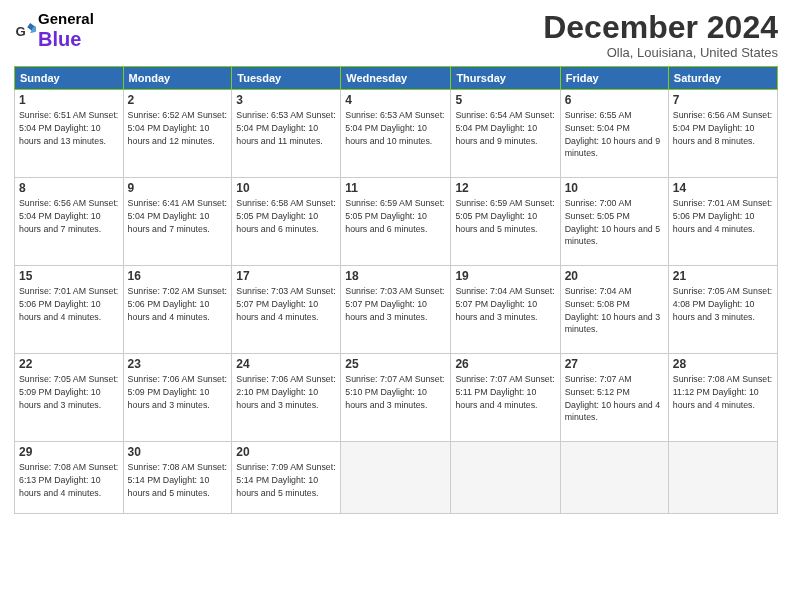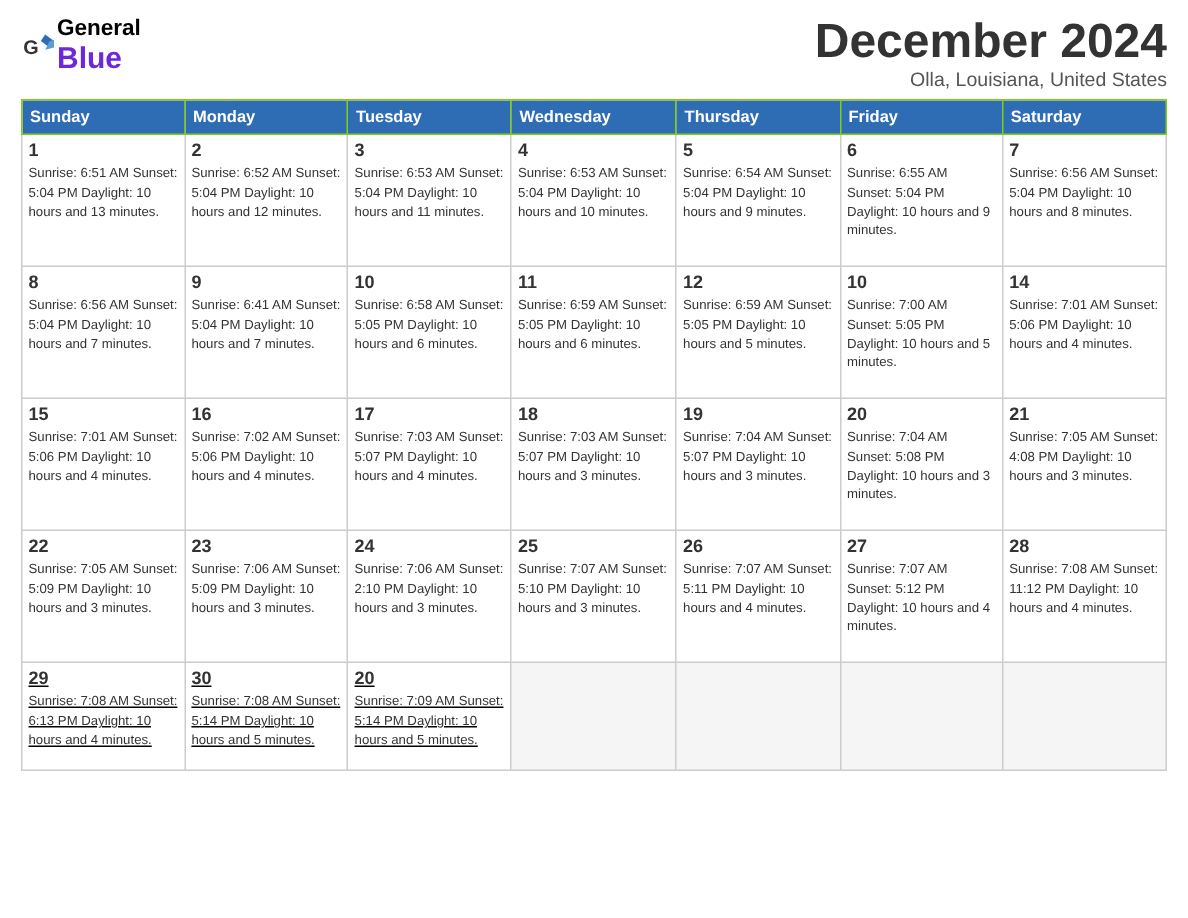--- a/index.html
+++ b/index.html
@@ -84,21 +84,20 @@
       display: block;
       margin-bottom: 2px;
     }
     .day-info {
       font-size: 8.8px;
       color: #333;
       line-height: 1.45;
     }
     .calendar tr:last-child td {
       height: 72px;
-      text-decoration: underline;
     }
   </style>
 </head>
 <body>
 
 <div class="container">
   <div class="header-area">
     <div class="logo">
       <svg class="logo-icon" viewBox="0 0 30 30" xmlns="http://www.w3.org/2000/svg">
         <text x="2" y="22" font-size="18" font-weight="bold" fill="#333">G</text>

